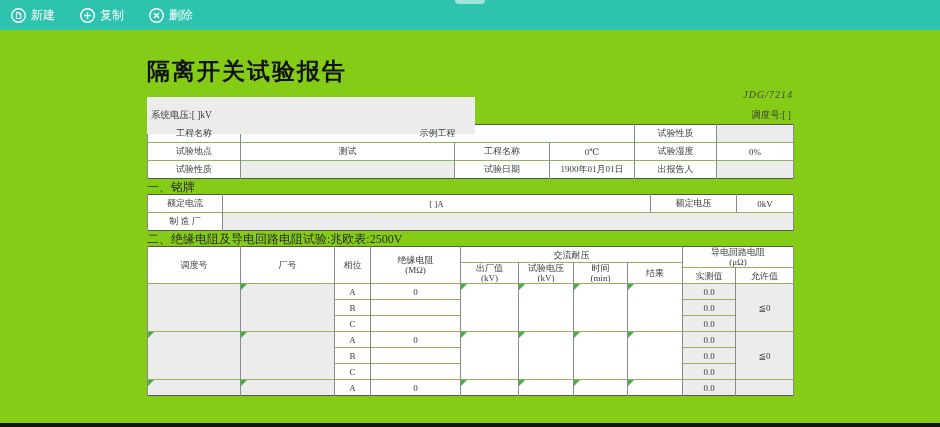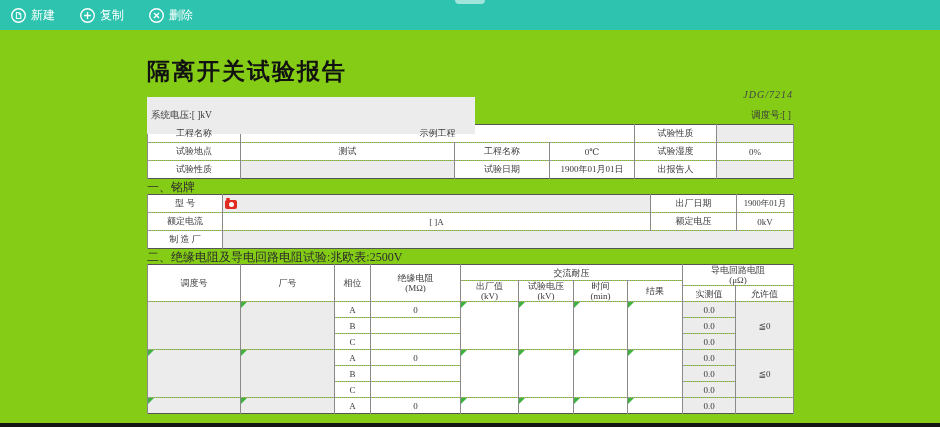--- a/index.html
+++ b/index.html
@@ -122,29 +122,20 @@
     <div class="sec-head">一、铭牌</div>
 
     <table class="frame">
       <colgroup>
           <col style="width:75px">
           <col style="width:428px">
           <col style="width:86px">
           <col style="width:57px">
         </colgroup>
       <tbody>
-          <tr>
-        <td class="w">型    号</td>
-        <td class="g" style="text-align:left">
-          <span class="cam"><b></b><i></i></span>
-          <span></span>
-        </td>
-        <td class="w">出厂日期</td>
-        <td class="w" style="font-size:8.5px">1900年01月</td>
-      </tr>
       <tr>
         <td class="w">额定电流</td>
         <td class="w">[ ]A</td>
         <td class="w">额定电压</td>
         <td class="w">0kV</td>
       </tr>
       <tr>
         <td class="w">制 造 厂</td>
         <td class="g" colspan="3"></td>
       </tr>

